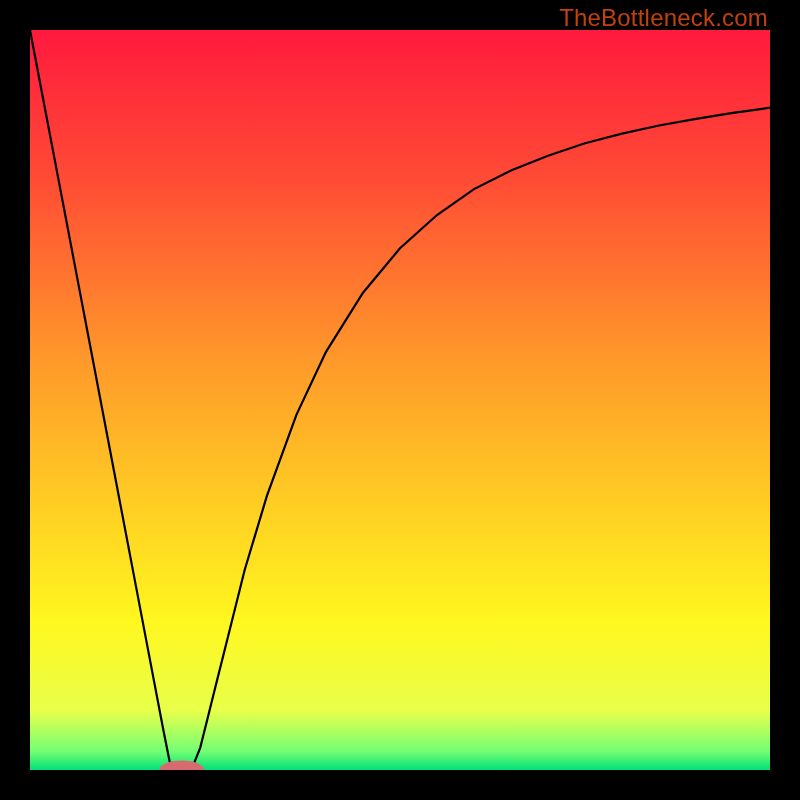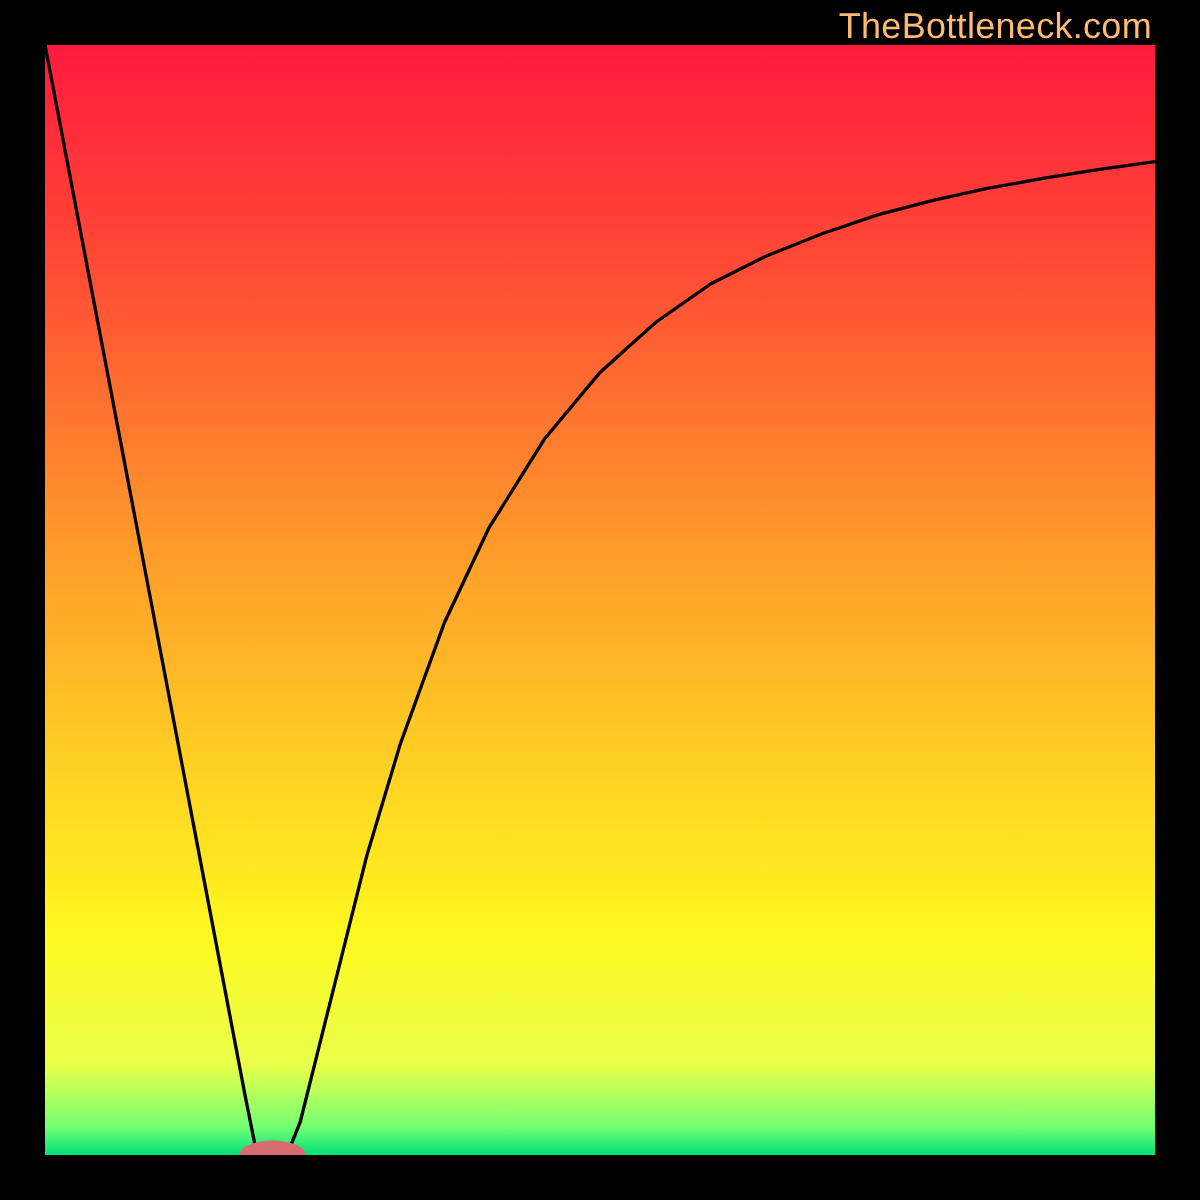--- a/index.html
+++ b/index.html
@@ -23,21 +23,21 @@
     position: absolute;
     left: 0;
     top: 0;
     width: 740px;
     height: 740px;
   }
   .watermark {
     position: absolute;
     top: 4px;
     right: 32px;
-    color: #fdba74;
+    color: #c2410c;
     font-size: 24px;
     font-weight: 500;
     letter-spacing: 0.2px;
     text-align: right;
   }
 </style>
 </head>
 <body>
 
 <div class="frame">

